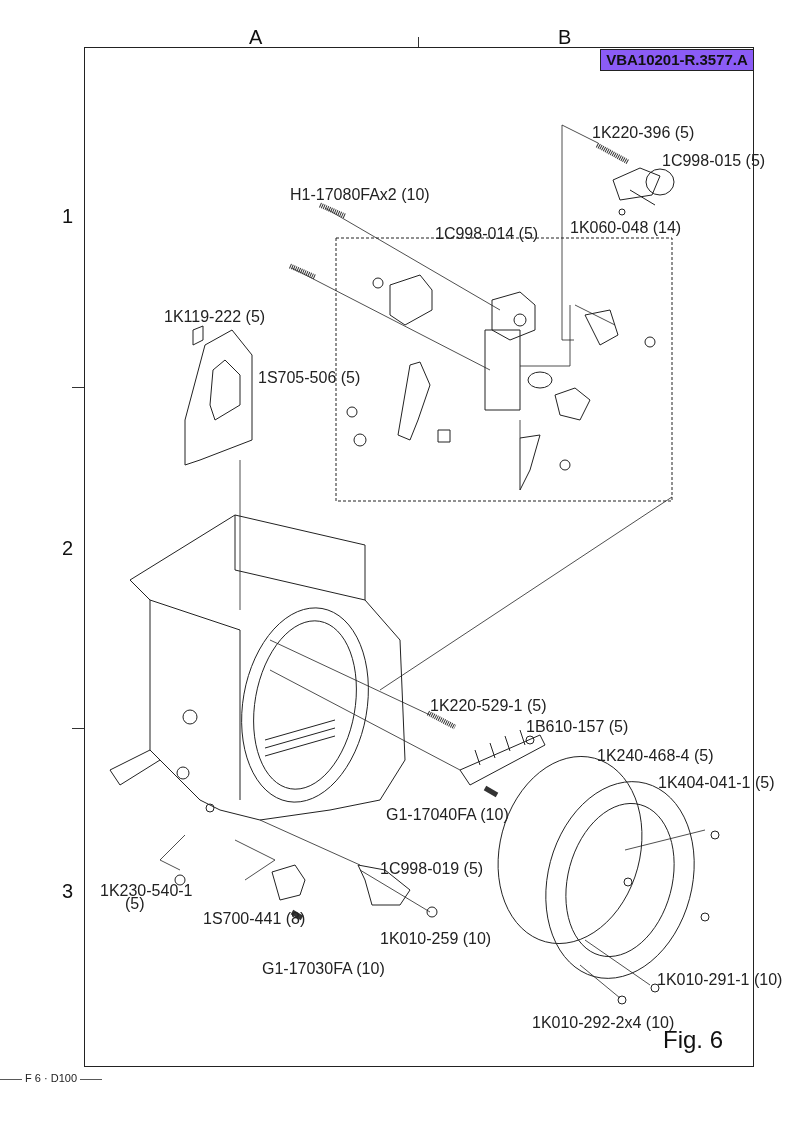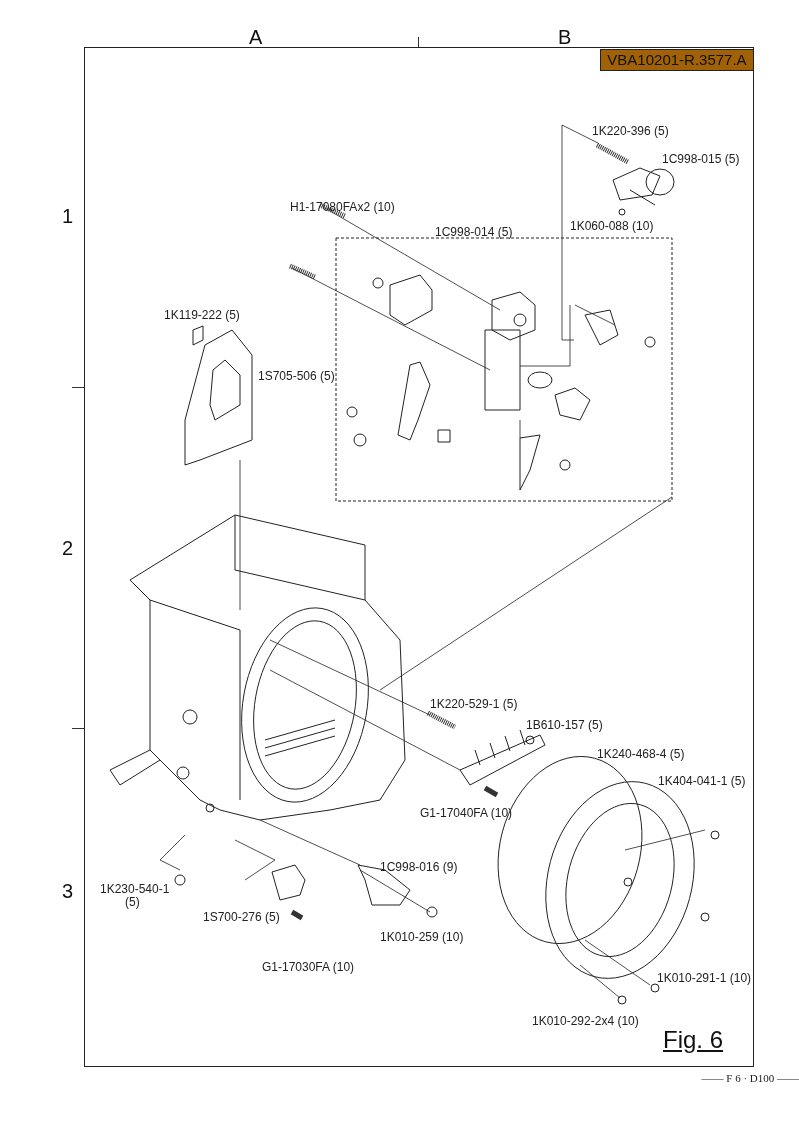--- a/index.html
+++ b/index.html
@@ -5,25 +5,25 @@
   html, body { margin:0; padding:0; background:#fff; }
   body { width:799px; height:1122px; position:relative; overflow:hidden;
          font-family:"Liberation Sans", sans-serif; color:#111; }
   .frame { position:absolute; left:84px; top:47px; width:670px; height:1020px;
            border:1.5px solid #222; box-sizing:border-box; }
   .col-label { position:absolute; top:26px; font-size:20px; }
   .row-label { position:absolute; left:62px; font-size:20px; }
   .tick { position:absolute; background:#333; }
   .code-box { position:absolute; left:600px; top:49px; width:154px; height:22px;
               border:1px solid #222; box-sizing:border-box; font-size:15px;
-              text-align:center; line-height:20px; background:#a16207; }
-  .lbl { position:absolute; font-size:12px; white-space:nowrap; color:#222; }
-  .fig { position:absolute; left:663px; top:1026px; font-size:24px;text-decoration:underline; }
-  .footer { position:absolute; left:0; width:799px; top:1072px; text-align:right;
-            font-size:11px; color:#222;font-family:Liberation Serif, serif; }
+              text-align:center; line-height:20px; background:#8b5cf6;font-weight:bold; }
+  .lbl { position:absolute; font-size:16px; white-space:nowrap; color:#222; }
+  .fig { position:absolute; left:663px; top:1026px; font-size:24px; }
+  .footer { position:absolute; left:0; width:799px; top:1072px; text-align:left;
+            font-size:11px; color:#222; }
   svg.art { position:absolute; left:0; top:0; width:799px; height:1122px; }
   svg.art * { vector-effect:non-scaling-stroke; }
 </style>
 </head>
 <body>
 
 <div class="frame"></div>
 <div class="col-label" style="left:249px">A</div>
 <div class="col-label" style="left:558px">B</div>
 <div class="tick" style="left:418px;top:37px;width:1px;height:10px"></div>
@@ -157,33 +157,33 @@
   <g>
       <path d="M358,865 L385,870 L410,890 L400,905 L372,905 L365,880 Z"></path>
     </g>
   <g>
       <circle cx="432" cy="912" r="5"></circle>
     </g>
 </svg>
 
 <div class="lbl" style="left:592px;top:124px">1K220-396 (5)</div>
 <div class="lbl" style="left:662px;top:152px">1C998-015 (5)</div>
-<div class="lbl" style="left:290px;top:200px">H1-17080FAx2 (10)</div>
-<div class="lbl" style="left:570px;top:219px">1K060-088 (10)</div>
+<div class="lbl" style="left:290px;top:186px">H1-17080FAx2 (10)</div>
+<div class="lbl" style="left:570px;top:219px">1K060-048 (14)</div>
 <div class="lbl" style="left:435px;top:225px">1C998-014 (5)</div>
 <div class="lbl" style="left:164px;top:308px">1K119-222 (5)</div>
 <div class="lbl" style="left:258px;top:369px">1S705-506 (5)</div>
 <div class="lbl" style="left:430px;top:697px">1K220-529-1 (5)</div>
 <div class="lbl" style="left:526px;top:718px">1B610-157 (5)</div>
 <div class="lbl" style="left:597px;top:747px">1K240-468-4 (5)</div>
 <div class="lbl" style="left:658px;top:774px">1K404-041-1 (5)</div>
-<div class="lbl" style="left:420px;top:806px">G1-17040FA (10)</div>
-<div class="lbl" style="left:380px;top:860px">1C998-016 (9)</div>
+<div class="lbl" style="left:386px;top:806px">G1-17040FA (10)</div>
+<div class="lbl" style="left:380px;top:860px">1C998-019 (5)</div>
 <div class="lbl" style="left:100px;top:882px">1K230-540-1</div>
 <div class="lbl" style="left:125px;top:895px">(5)</div>
-<div class="lbl" style="left:203px;top:910px">1S700-276 (5)</div>
+<div class="lbl" style="left:203px;top:910px">1S700-441 (8)</div>
 <div class="lbl" style="left:262px;top:960px">G1-17030FA (10)</div>
 <div class="lbl" style="left:380px;top:930px">1K010-259 (10)</div>
 <div class="lbl" style="left:657px;top:971px">1K010-291-1 (10)</div>
 <div class="lbl" style="left:532px;top:1014px">1K010-292-2x4 (10)</div>
 
 <div class="fig">Fig.  6</div>
 <div class="footer">—— F 6 · D100 ——</div>
 
 </body></html>

